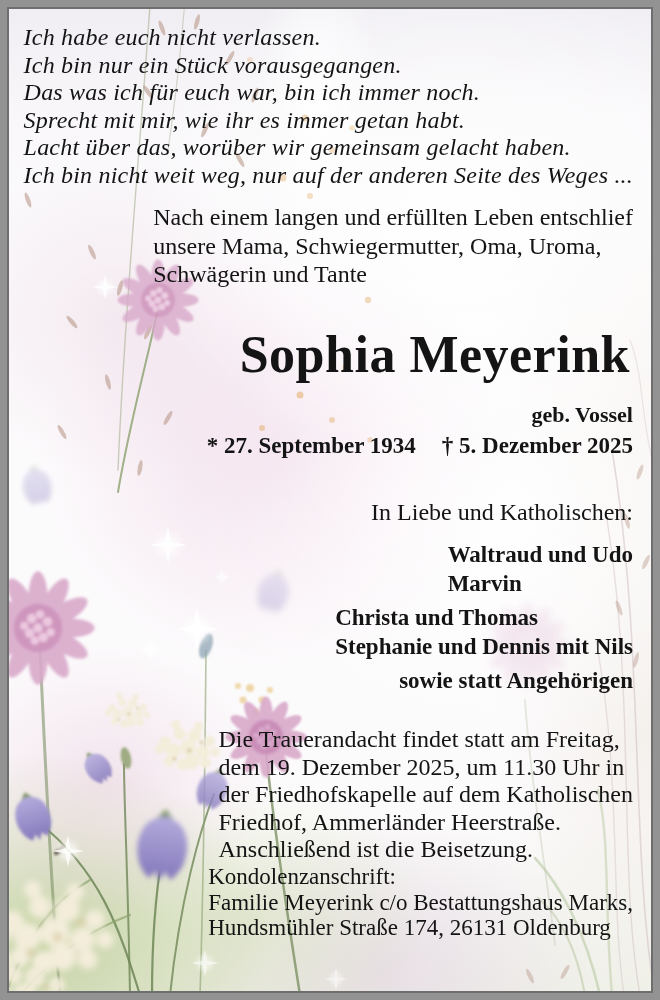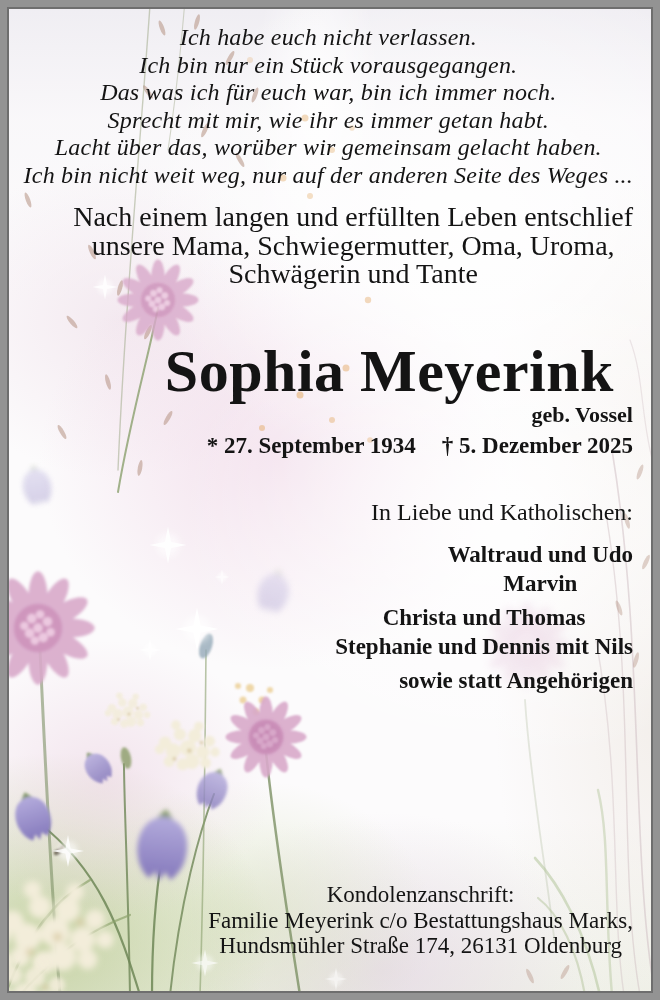--- a/index.html
+++ b/index.html
@@ -28,34 +28,34 @@
       radial-gradient(460px 360px at 70% 22%, rgba(255,255,255,.95), rgba(255,255,255,0) 72%),
       radial-gradient(420px 330px at 75% 52%, rgba(255,255,255,.85), rgba(255,255,255,0) 75%),
       radial-gradient(90px 240px at 48% 10%,  rgba(255,255,255,.90), rgba(255,255,255,0) 70%);
   }
   svg.flora{position:absolute;inset:0;z-index:2;}
   
   .frame-keyline{position:absolute;inset:7px;border:2px solid #6e6e6e;z-index:40;pointer-events:none;}
   .frame-outer{position:absolute;inset:0;border:7px solid #939393;z-index:41;pointer-events:none;}
   
   .content{position:absolute;inset:0;z-index:10;}
-  .block{position:absolute;right:27px;text-align:center;white-space:pre-line;}
+  .block{position:absolute;right:27px;text-align:left;white-space:pre-line;}
   .poem{top:24px;font-style:italic;font-size:24px;line-height:27.5px;letter-spacing:.2px;}
-  .intro{top:203px;font-size:28px;line-height:28.5px;}
-  .name{top:326px;right:30px;font-size:60px;line-height:58px;font-weight:bold;letter-spacing:.5px;margin:16px;}
+  .intro{top:203px;font-size:24px;line-height:28.5px;}
+  .name{top:326px;right:30px;font-size:52px;line-height:58px;font-weight:bold;letter-spacing:.5px;margin:0;}
   .maiden{top:394px;font-size:22px;line-height:26px;font-weight:bold;margin-top:8px;}
   .dates{top:431px;font-size:23px;line-height:30px;font-weight:bold;white-space:nowrap;}
   .dates .gap{display:inline-block;width:26px;}
   .closing{top:497px;font-size:24px;line-height:30px;}
   .mourners{font-size:23px;line-height:28.5px;font-weight:bold;}
   .group1{top:541px;}
   .group2{top:604px;}
   .group3{top:667px;}
   .service{top:726px;font-size:24px;line-height:27.6px;}
-  .condolence{top:882px;font-size:23px;line-height:25.5px;}
+  .condolence{top:864px;font-size:23px;line-height:25.5px;}
 </style>
 </head>
 <body>
 
 <div class="bg"></div>
 <div class="veil"></div>
 
 <svg class="flora" width="660" height="1000" viewBox="0 0 660 1000" aria-hidden="true">
   <defs>
     <filter id="b1" x="-60%" y="-60%" width="220%" height="220%">
@@ -263,20 +263,25 @@
   </div>
 
   <div class="block closing">In Liebe und Katholischen:</div>
 
   <div class="block mourners group1 lines">Waltraud und Udo
 Marvin</div>
   <div class="block mourners group2 lines">Christa und Thomas
 Stephanie und Dennis mit Nils</div>
   <div class="block mourners group3 lines">sowie statt Angehörigen</div>
 
+  <div class="block service lines">Die Trauerandacht findet statt am Freitag,
+dem 19. Dezember 2025, um 11.30 Uhr in
+der Friedhofskapelle auf dem Katholischen
+Friedhof, Ammerländer Heerstraße.
+Anschließend ist die Beisetzung.</div>
 
   <div class="block condolence lines">Kondolenzanschrift:
 Familie Meyerink c/o Bestattungshaus Marks,
 Hundsmühler Straße 174, 26131 Oldenburg</div>
 </main>
 
 <div class="frame-keyline"></div>
 <div class="frame-outer"></div>
 
 </body></html>

